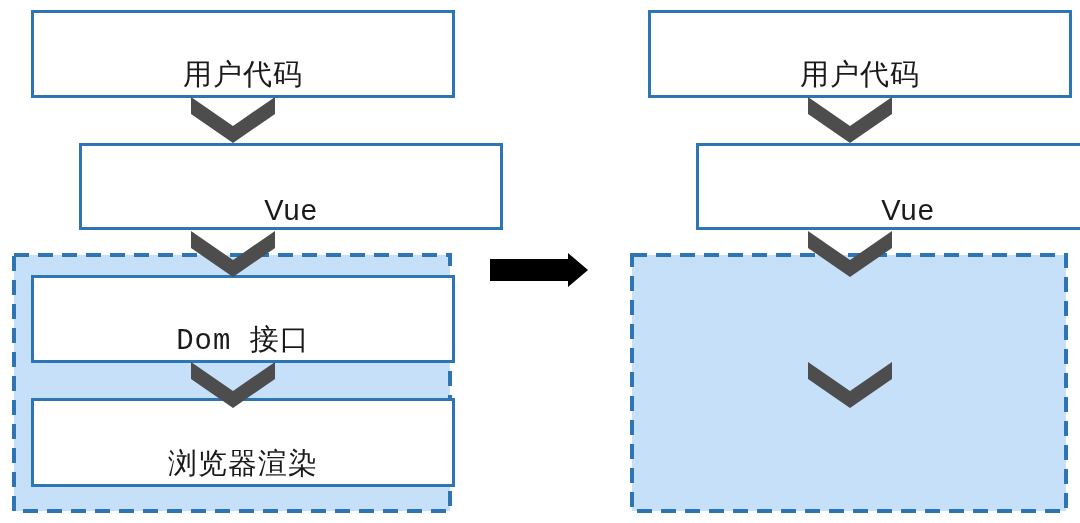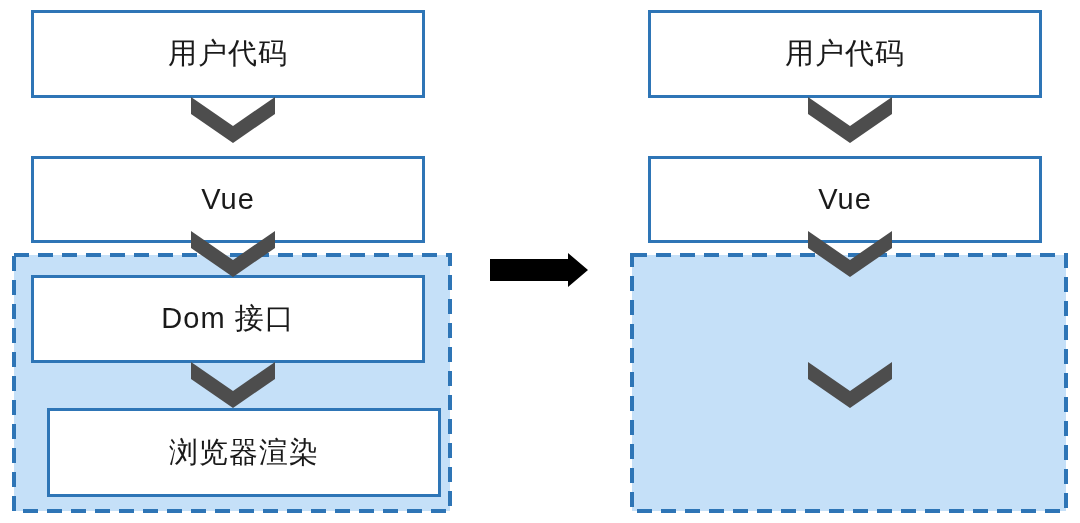--- a/index.html
+++ b/index.html
@@ -16,42 +16,42 @@
     top: 253px;
     width: 440px;
     height: 260px;
     z-index: 1;
   }
   .lgroup { left: 12px; }
   .rgroup { left: 630px; width: 438px; }
   .box {
     position: absolute;
     box-sizing: border-box;
-    width: 394px;
+    width: 424px;
     height: 88px;
     background: var(--box-fill, #ffffff);
     border: 3px solid var(--box-border, #2E75B6);
     display: flex;
-    align-items: center;
+    align-items: flex-end;
     justify-content: center;
     z-index: 2;
   }
   .box span {
     font-size: 29px;
     font-weight: 500;
     letter-spacing: 1px;
     color: var(--text, #1a1a1a);
     white-space: nowrap;
   }
   .lx { left: 31px; }
   .rx { left: 648px; }
   .row1 { top: 10px; }
-  .row2 { top: 156px; height: 87px; }
-  .row3 { top: 275px; }
-  .row4 { top: 408px; height: 89px; margin-left: 16px; }
+  .row2 { top: 143px; height: 87px; margin-left: 48px; }
+  .row3 { top: 275px; font-family: Liberation Mono, monospace; }
+  .row4 { top: 398px; height: 89px; }
   .chev {
     position: absolute;
     width: 84px;
     height: 46px;
     z-index: 3;
   }
   .lchev { left: 191px; }
   .rchev { left: 808px; }
   .chev1 { top: 97px; }
   .chev2 { top: 231px; }

